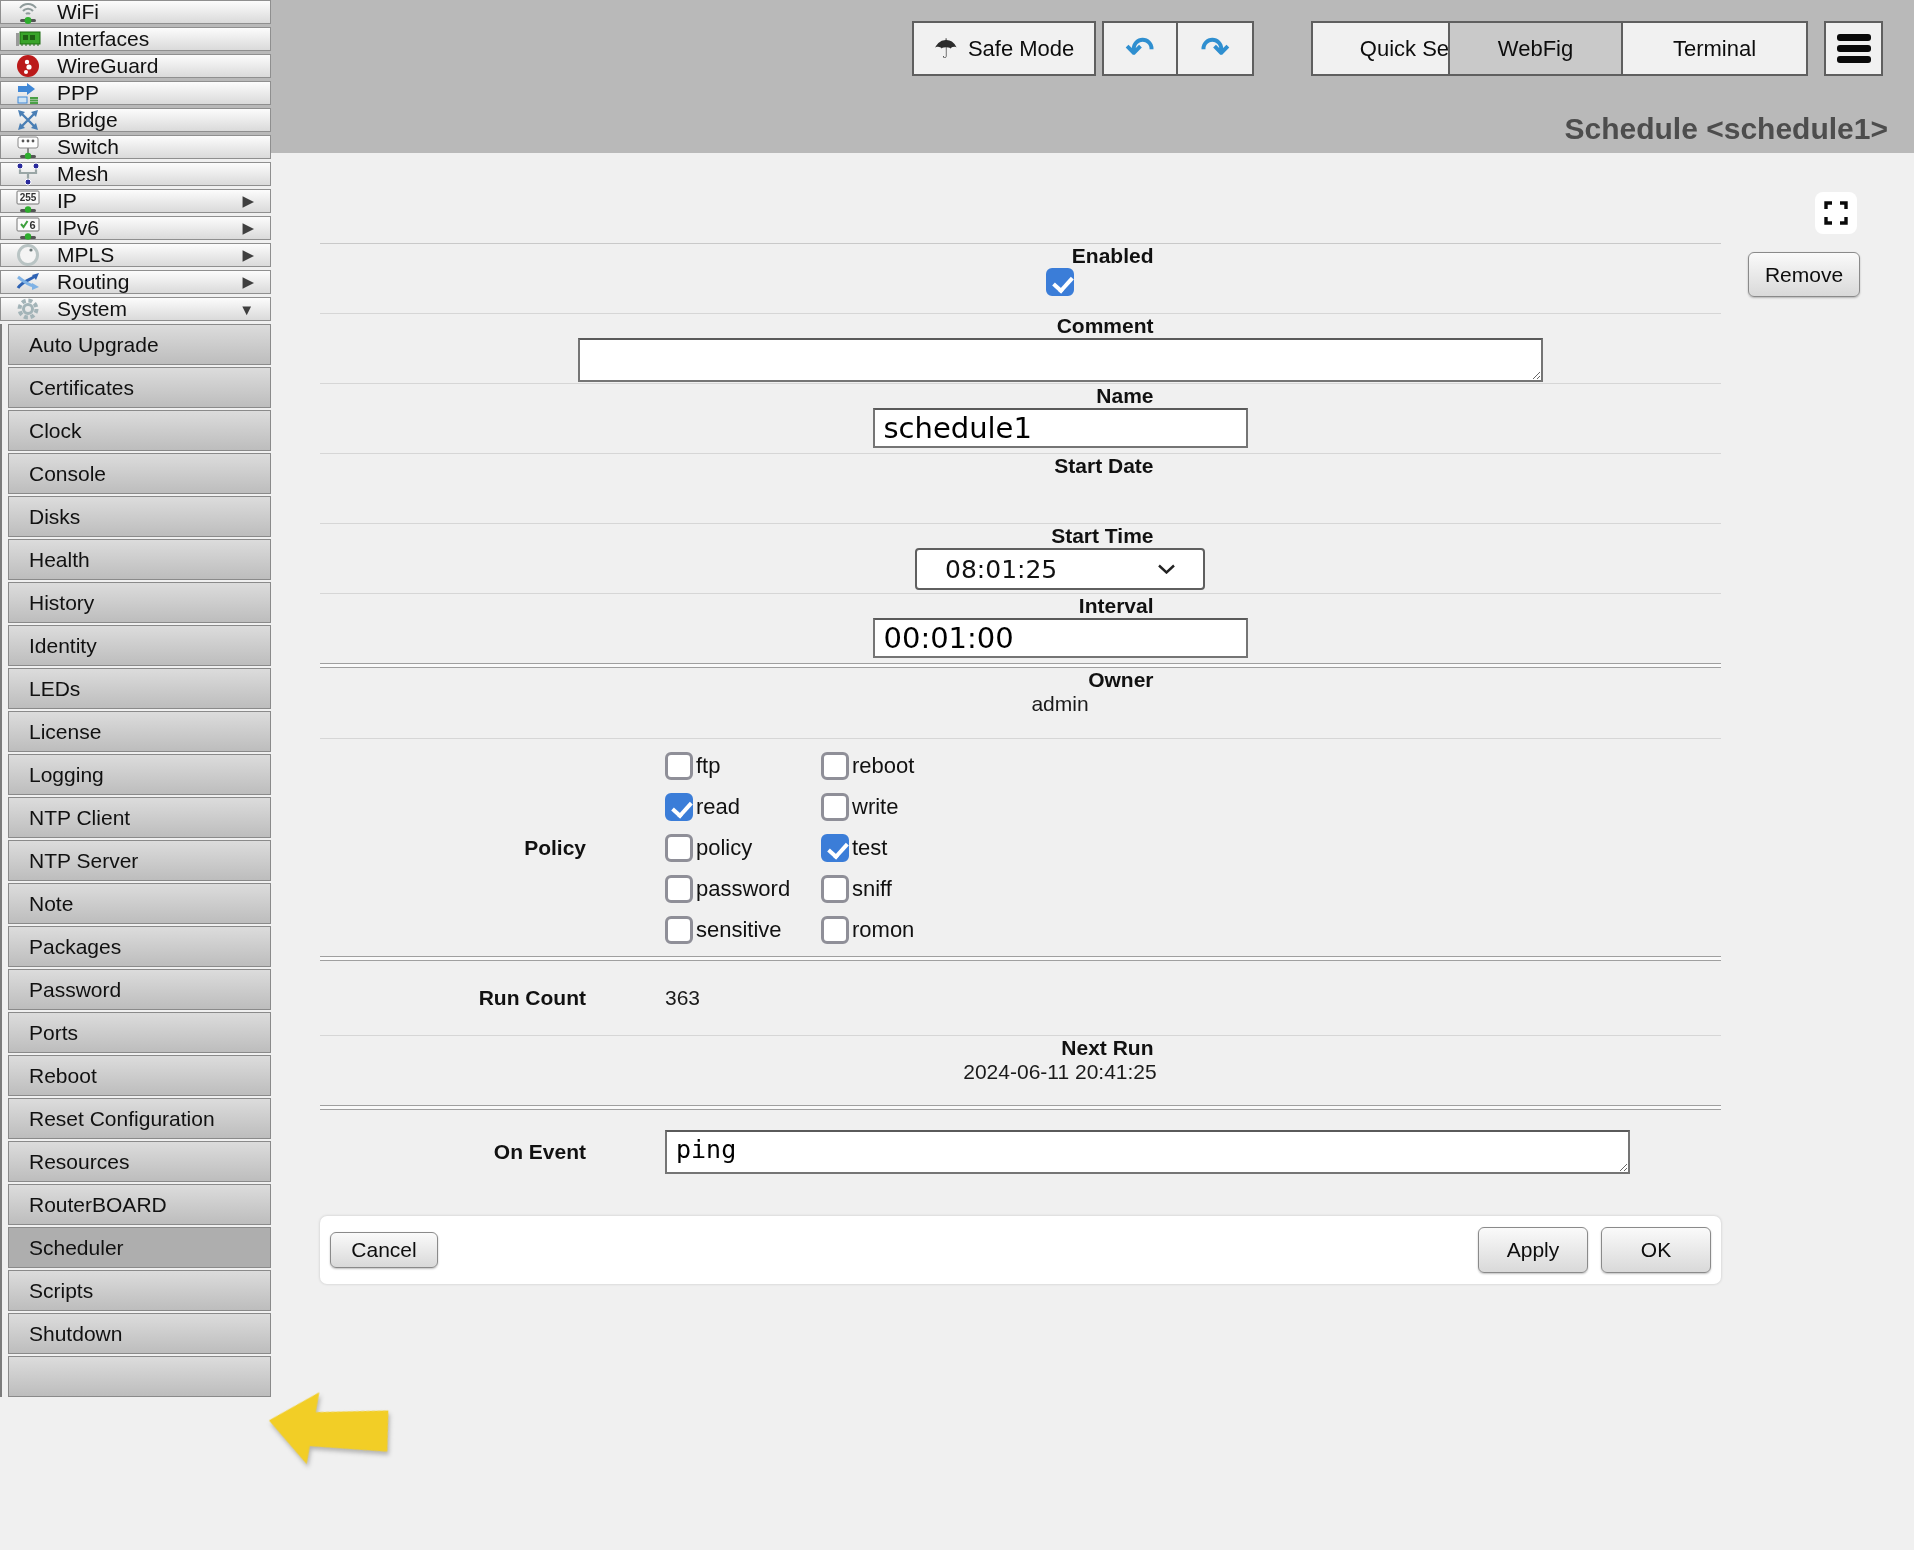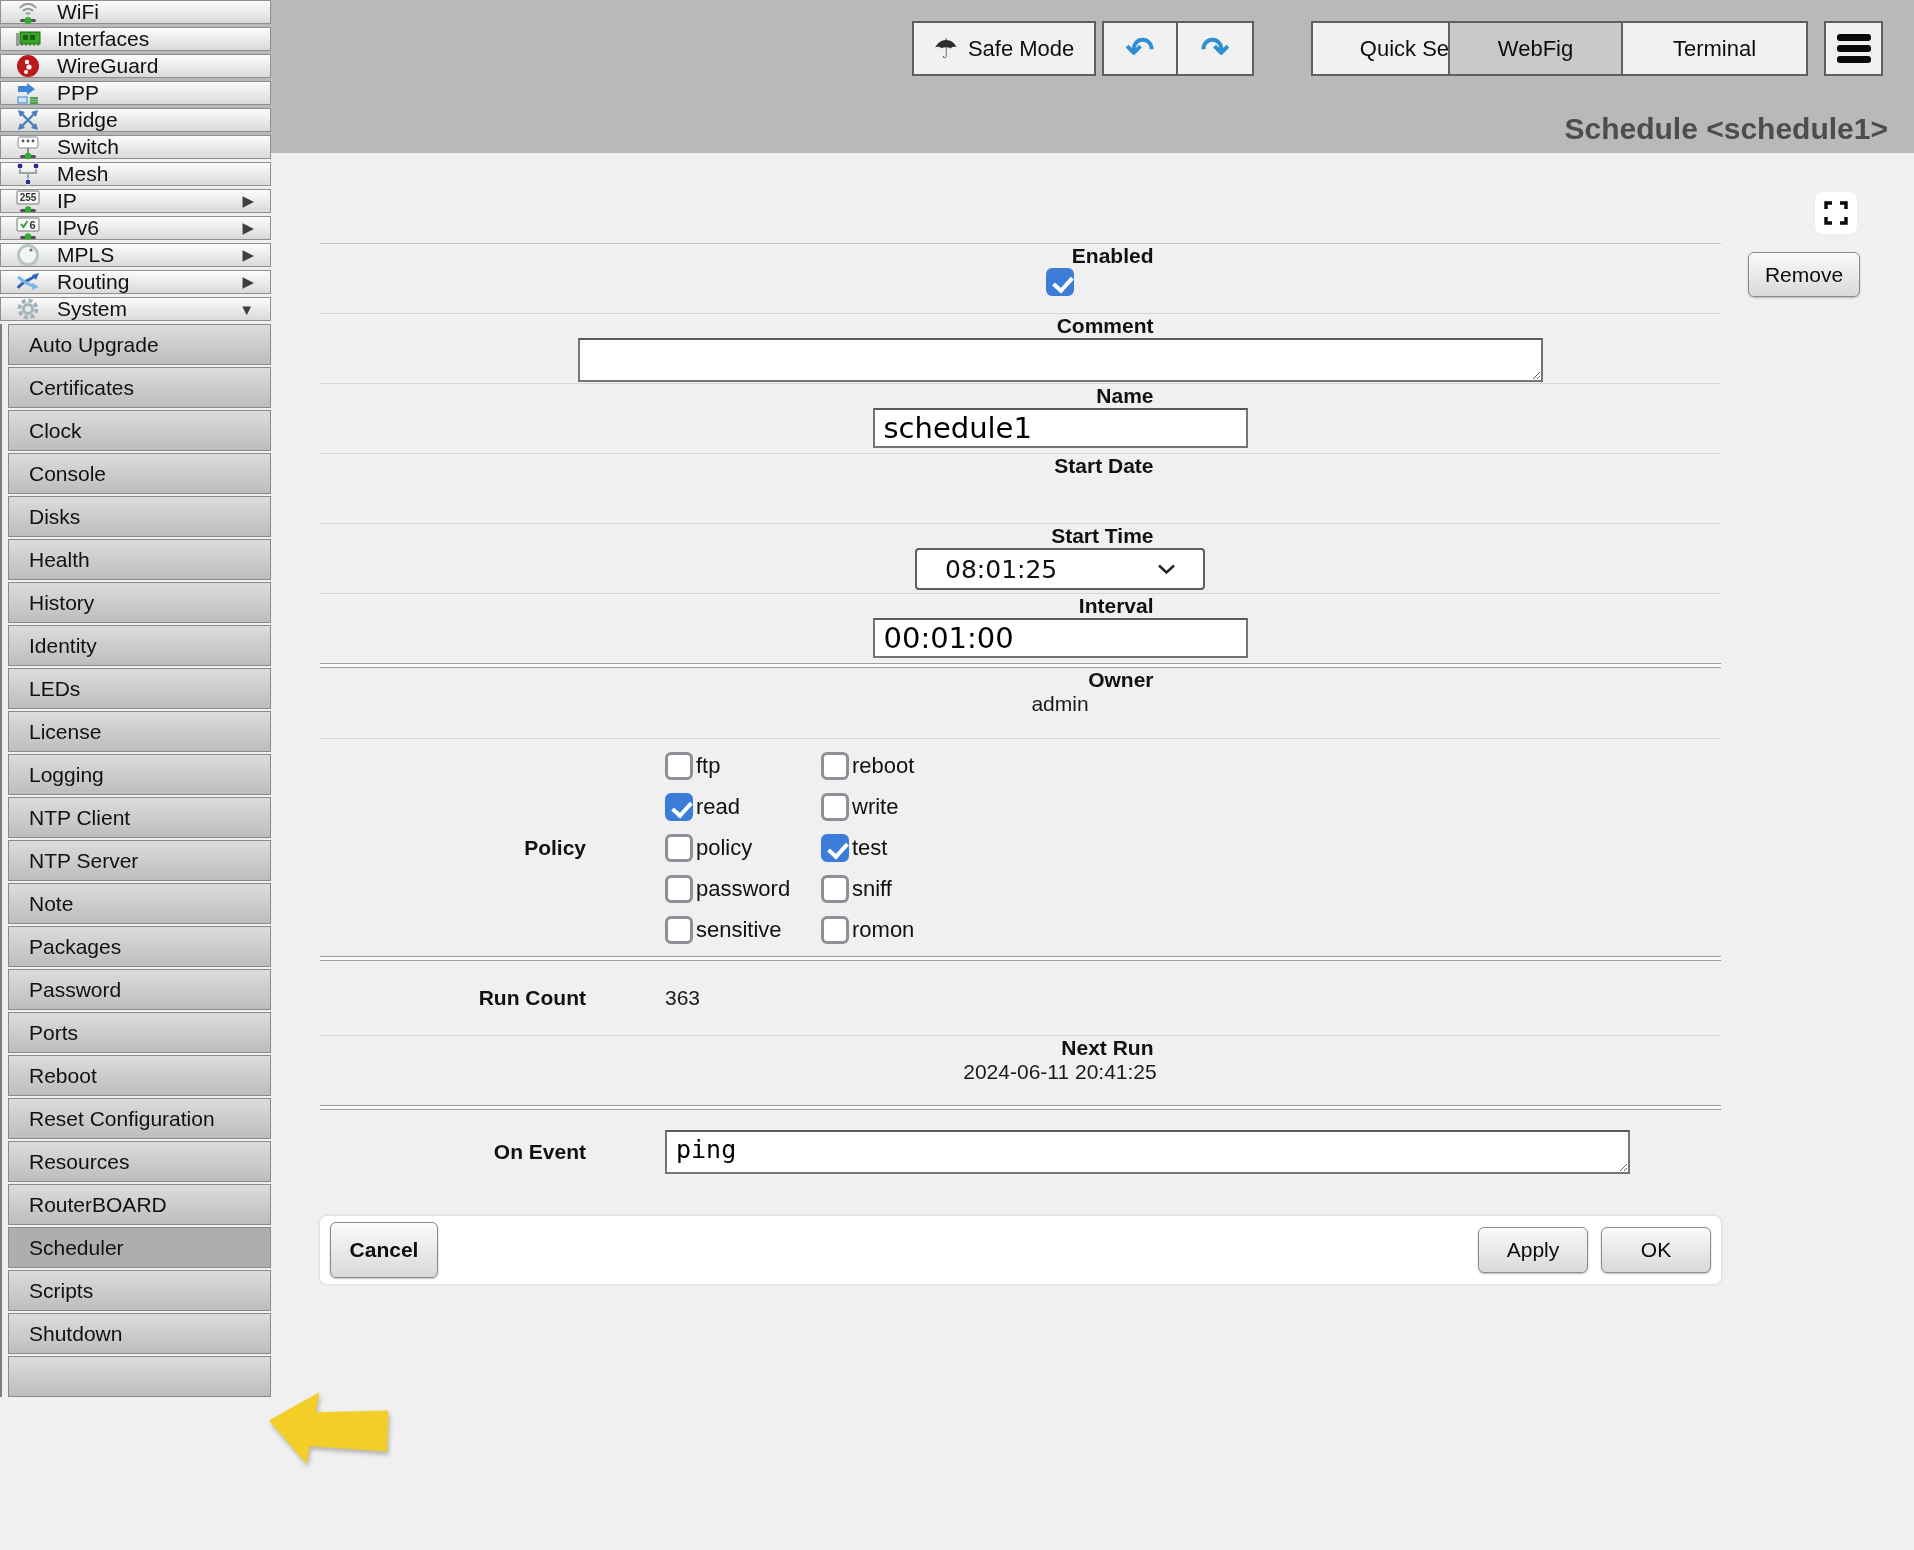--- a/index.html
+++ b/index.html
@@ -112,21 +112,21 @@
   .pcol.c1 { width:156px; }
   .pcell { display:flex; align-items:center; height:28px; }
   .plabel { font-size:22px; margin-left:3px; }
 
   .btnbar {
     margin-top:22px; height:68px; background:#fff; border-radius:7px;
     display:flex; align-items:center; padding:0 10px;
     box-shadow:0 0 3px rgba(0,0,0,.18);
   }
   .btnbar .spacer { flex:1; }
-  #cancel-btn { width:108px; height:56px;font-weight:bold; }
+  #cancel-btn { width:108px; height:36px; }
   #apply-btn { width:110px; height:46px; margin-right:13px; }
   #ok-btn { width:110px; height:46px; }
 </style>
 </head>
 <body>
 
 <div class="topband"></div>
 <div class="page-title">Schedule &lt;schedule1&gt;</div>
 
 <div class="tb-btn" id="safe-mode">

